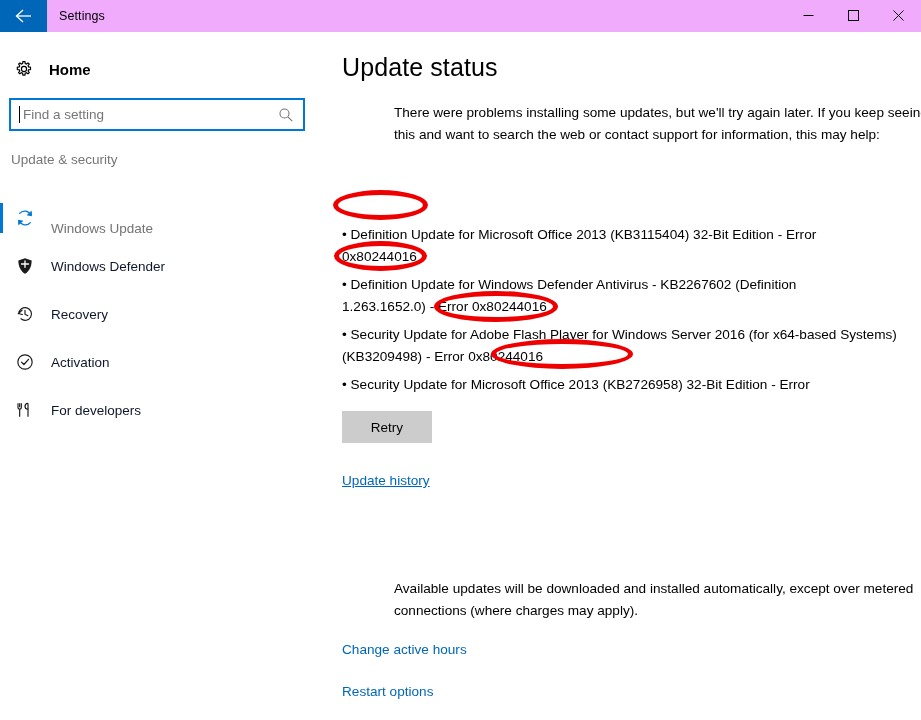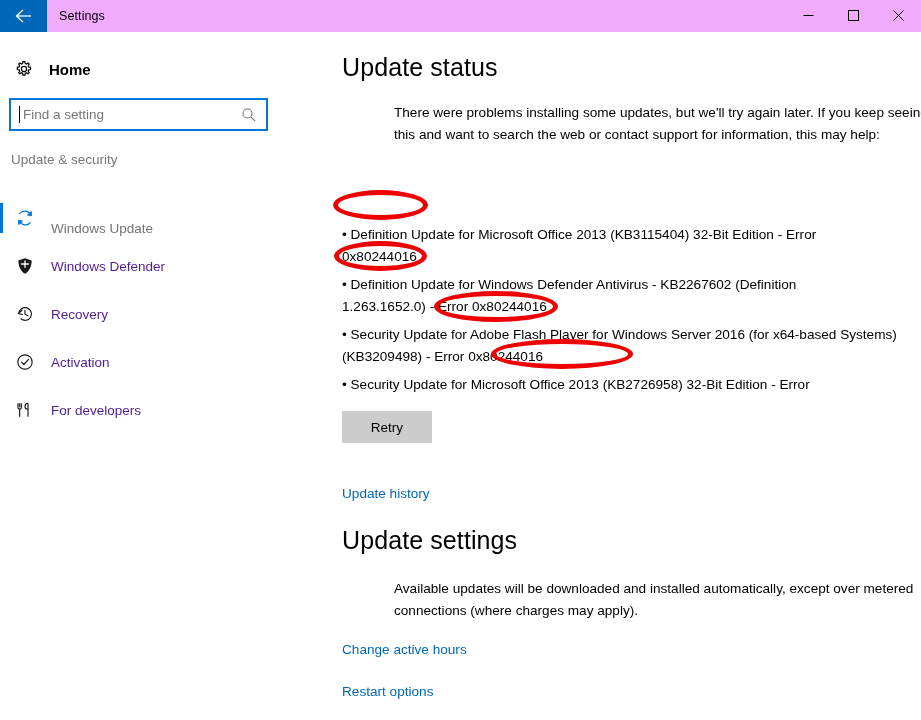--- a/index.html
+++ b/index.html
@@ -80,21 +80,21 @@
     display: flex; align-items: center; justify-content: center;
     margin-right: 14px;
   }
   .home-label {
     font-size: 15px;
     color: #000000;
   }
   .search-wrap {
     position: absolute;
     left: 9px; top: 66px;
-    width: 259px; height: 33px;
+    width: 296px; height: 33px;
     border: 2px solid #0078d7;
     background: #ffffff;
     box-sizing: border-box;
     display: flex;
     align-items: center;
   }
   .search-caret {
     width: 1px;
     height: 17px;
     background: #000000;
@@ -150,21 +150,21 @@
   .nav-icon {
     width: 24px; height: 24px;
     display: flex;
     align-items: center;
     justify-content: center;
     margin-right: 14px;
     flex-shrink: 0;
   }
   .nav-label {
     font-size: 13.5px;
-    color: #4c1d95;
+    color: #0f172a;
   }
 
   
   .content {
     position: absolute;
     left: 320px; top: 32px;
     width: 601px; height: 688px;
     background: #ffffff;
     overflow: hidden;
   }
@@ -379,23 +379,22 @@
   <div class="bullet-line" style="top:192px; width:545px;">• Definition Update for Microsoft Office 2013 (KB3115404) 32-Bit Edition - Error 0x80244016</div>
 
   <div class="bullet-line" style="top:242px; width:530px;">• Definition Update for Windows Defender Antivirus - KB2267602 (Definition 1.263.1652.0) - Error 0x80244016</div>
 
   <div class="bullet-line" style="top:292px; width:562px;">• Security Update for Adobe Flash Player for Windows Server 2016 (for x64-based Systems) (KB3209498) - Error 0x80244016</div>
 
   <div class="bullet-line" style="top:342px; width:562px;">• Security Update for Microsoft Office 2013 (KB2726958) 32-Bit Edition - Error</div>
 
   <button class="retry-button">Retry</button>
 
-  <a class="link" style="top:454px;">Update history</a>
-
-  <h1 class="section-title" style="top:494px;">Update settings</h1>
+  <a class="link" style="top:441px;text-decoration:underline;">Update history</a>
+
 
   <div class="body-text" style="top:546px; width:552px;">Available updates will be downloaded and installed automatically, except over metered connections (where charges may apply).</div>
 
   <a class="link" style="top:610px;">Change active hours</a>
 
   <a class="link" style="top:652px;">Restart options</a>
 
 </div>
 
 <div class="annotations">

